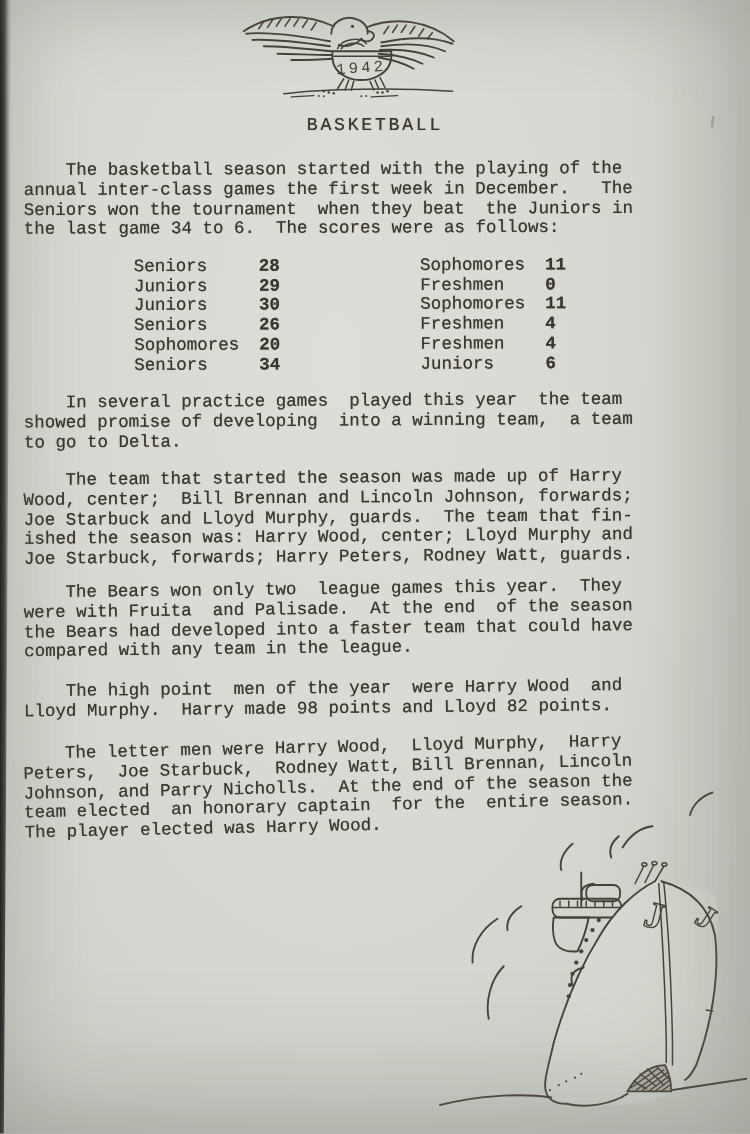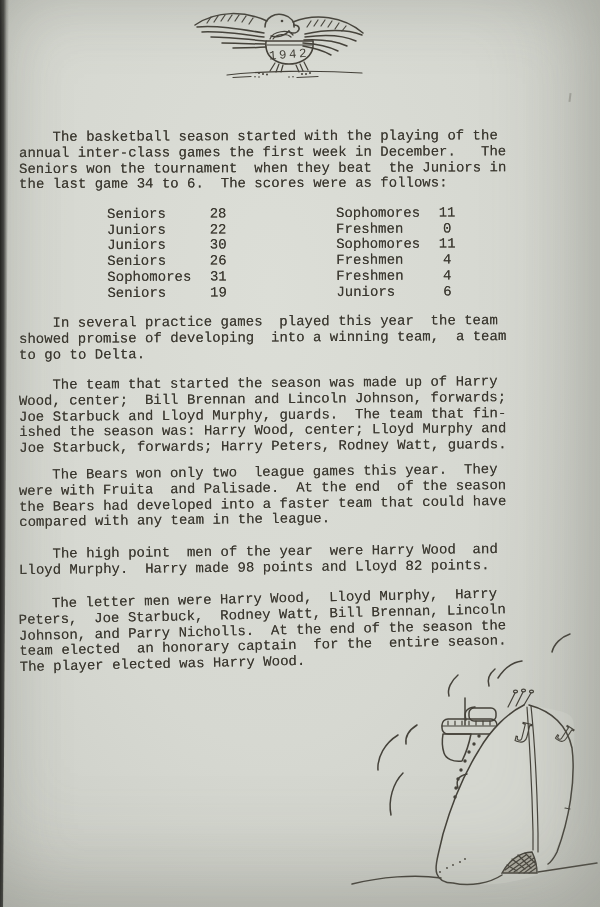--- a/index.html
+++ b/index.html
@@ -20,21 +20,21 @@
         text-shadow:0 0 .6px rgba(56,52,44,.75);}
   .para{position:absolute;left:19px;transform-origin:0 50%;}
   .tline{white-space:pre;font-size:14px;line-height:15.8px;
         text-shadow:0 0 .6px rgba(56,52,44,.7);}
   .r02{transform:rotate(-0.2deg);} .r03{transform:rotate(-0.35deg);}
   .r045{transform:rotate(-0.45deg);} .r07{transform:rotate(-0.7deg);}
   .r06{transform:rotate(-0.6deg);} .r12{transform:rotate(-1.25deg);}
   .scores{position:absolute;left:107px;top:207px;transform:rotate(-0.25deg);transform-origin:0 0;}
   .srow{white-space:pre;font-size:14px;line-height:15.7px;text-shadow:0 0 .6px rgba(56,52,44,.7);}
   .srow .t{display:inline-block;width:100px;}
-  .srow .n{display:inline-block;width:22px;text-align:center;}
+  .srow .n{display:inline-block;width:22px;text-align:left;font-weight:bold;}
   .srow .t.rt{margin-left:107px;}
   svg{position:absolute;}
   .sk{stroke:#45423a;stroke-width:1.5;fill:none;stroke-linecap:round;stroke-linejoin:round;}
   .sk2{stroke:#45423a;stroke-width:1.2;fill:none;stroke-linecap:round;}
   .dot{fill:#45423a;stroke:none;}
 </style>
 </head>
 <body>
 
 <div class="page">
@@ -108,35 +108,36 @@
       <path d="M42,72 C75,68 130,67 177,70"></path>
       <path d="M48,74.5 L66,73.5"></path>
         <path d="M112,74.5 L133,73.5"></path>
       <circle class="dot" cx="70" cy="73.8" r=".8"></circle>
         <circle class="dot" cx="74" cy="74" r=".8"></circle>
       <circle class="dot" cx="104" cy="74" r=".8"></circle>
         <circle class="dot" cx="108" cy="73.8" r=".8"></circle>
     </g>
   </svg>
 
+  <div class="title">BASKETBALL</div>
 
   <div class="para r02" style="top:130px">
     <div class="tline">    The basketball season started with the playing of the</div>
     <div class="tline">annual inter-class games the first week in December.   The</div>
     <div class="tline">Seniors won the tournament  when they beat  the Juniors in</div>
     <div class="tline">the last game 34 to 6.  The scores were as follows:</div>
   </div>
 
   <div class="scores">
     <div class="srow"><span class="t">Seniors</span><span class="n">28</span><span class="t rt">Sophomores</span><span class="n">11</span></div>
-    <div class="srow"><span class="t">Juniors</span><span class="n">22</span><span class="t rt">Freshmen</span><span class="n">0</span></div>
+    <div class="srow"><span class="t">Juniors</span><span class="n">29</span><span class="t rt">Freshmen</span><span class="n">0</span></div>
     <div class="srow"><span class="t">Juniors</span><span class="n">30</span><span class="t rt">Sophomores</span><span class="n">11</span></div>
     <div class="srow"><span class="t">Seniors</span><span class="n">26</span><span class="t rt">Freshmen</span><span class="n">4</span></div>
-    <div class="srow"><span class="t">Sophomores</span><span class="n">31</span><span class="t rt">Freshmen</span><span class="n">4</span></div>
-    <div class="srow"><span class="t">Seniors</span><span class="n">19</span><span class="t rt">Juniors</span><span class="n">6</span></div>
+    <div class="srow"><span class="t">Sophomores</span><span class="n">20</span><span class="t rt">Freshmen</span><span class="n">4</span></div>
+    <div class="srow"><span class="t">Seniors</span><span class="n">34</span><span class="t rt">Juniors</span><span class="n">6</span></div>
   </div>
 
   <div class="para r03" style="top:316px">
     <div class="tline">    In several practice games  played this year  the team</div>
     <div class="tline">showed promise of developing  into a winning team,  a team</div>
     <div class="tline">to go to Delta.</div>
   </div>
 
   <div class="para r045" style="top:378px">
     <div class="tline">    The team that started the season was made up of Harry</div>

